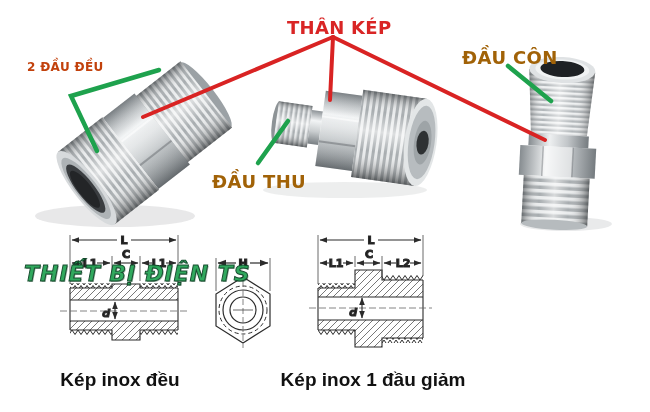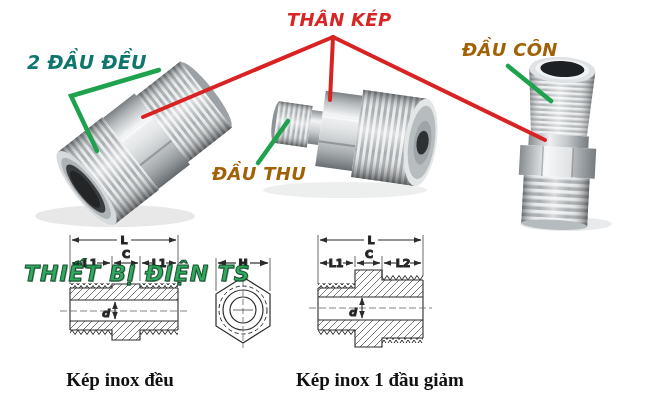--- a/index.html
+++ b/index.html
@@ -1,27 +1,27 @@
 <!DOCTYPE html>
 <html><head>
 <meta charset="utf-8">
 <style>
   html,body{margin:0;padding:0;background:#fff;}
   .canvas{position:relative;width:650px;height:412px;background:#ffffff;overflow:hidden;
           font-family:"DejaVu Sans","Liberation Sans",sans-serif;}
   svg{position:absolute;left:0;top:0;}
-  .label{position:absolute;font-weight:bold;font-style:italic;white-space:nowrap;line-height:1.05;}
+  .label{position:absolute;font-weight:bold;white-space:nowrap;line-height:1.05;margin-top:8px;}
   .lbl-red{color:#d92525;font-size:18px;letter-spacing:.3px;}
-  .lbl-green{color:#0f766e;font-size:19px;letter-spacing:.3px;}
+  .lbl-green{color:#c2410c;font-size:12px;letter-spacing:.3px;}
   .lbl-green-lg{color:#a16207;font-size:18px;letter-spacing:.3px;}
   .watermark{position:absolute;left:24px;top:261px;font-size:22px;font-weight:bold;font-style:italic;
              color:#26a556;letter-spacing:1px;-webkit-text-stroke:1px #0d4526;
              text-shadow:1px 1px 0 rgba(10,60,30,.45);opacity:.95;z-index:6;}
   .caption{position:absolute;top:369px;transform:translateX(-50%);font-size:19px;font-weight:bold;
-           color:#111;font-family:Liberation Serif, serif;white-space:nowrap;z-index:5;}
+           color:#111;font-family:Liberation Sans, sans-serif;white-space:nowrap;z-index:5;}
   .dim{font:700 11px "DejaVu Sans",sans-serif;fill:#1c1c1c;}
   .dim-i{font:700 11px "DejaVu Sans",sans-serif;font-style:italic;fill:#1c1c1c;}
 </style>
 </head>
 <body>
 
 <div class="canvas">
 
   <svg width="650" height="412" viewBox="0 0 650 412">
     <defs>
@@ -252,15 +252,15 @@
   </svg>
 
   <div class="label lbl-red" style="left:287px;top:11px;">THÂN KÉP</div>
   <div class="label lbl-green" style="left:27px;top:53px;">2 ĐẦU ĐỀU</div>
   <div class="label lbl-green-lg" style="left:212px;top:165px;text-align:right;">ĐẦU THU</div>
   <div class="label lbl-green-lg" style="left:462px;top:41px;">ĐẦU CÔN</div>
 
   <div class="watermark">THIẾT BỊ ĐIỆN TS</div>
 
   <div class="caption" style="left:120px;">Kép inox đều</div>
-  <div class="caption" style="left:373px;margin-left:7px;">Kép inox 1 đầu giảm</div>
+  <div class="caption" style="left:373px;">Kép inox 1 đầu giảm</div>
 
 </div>
 
 </body></html>

